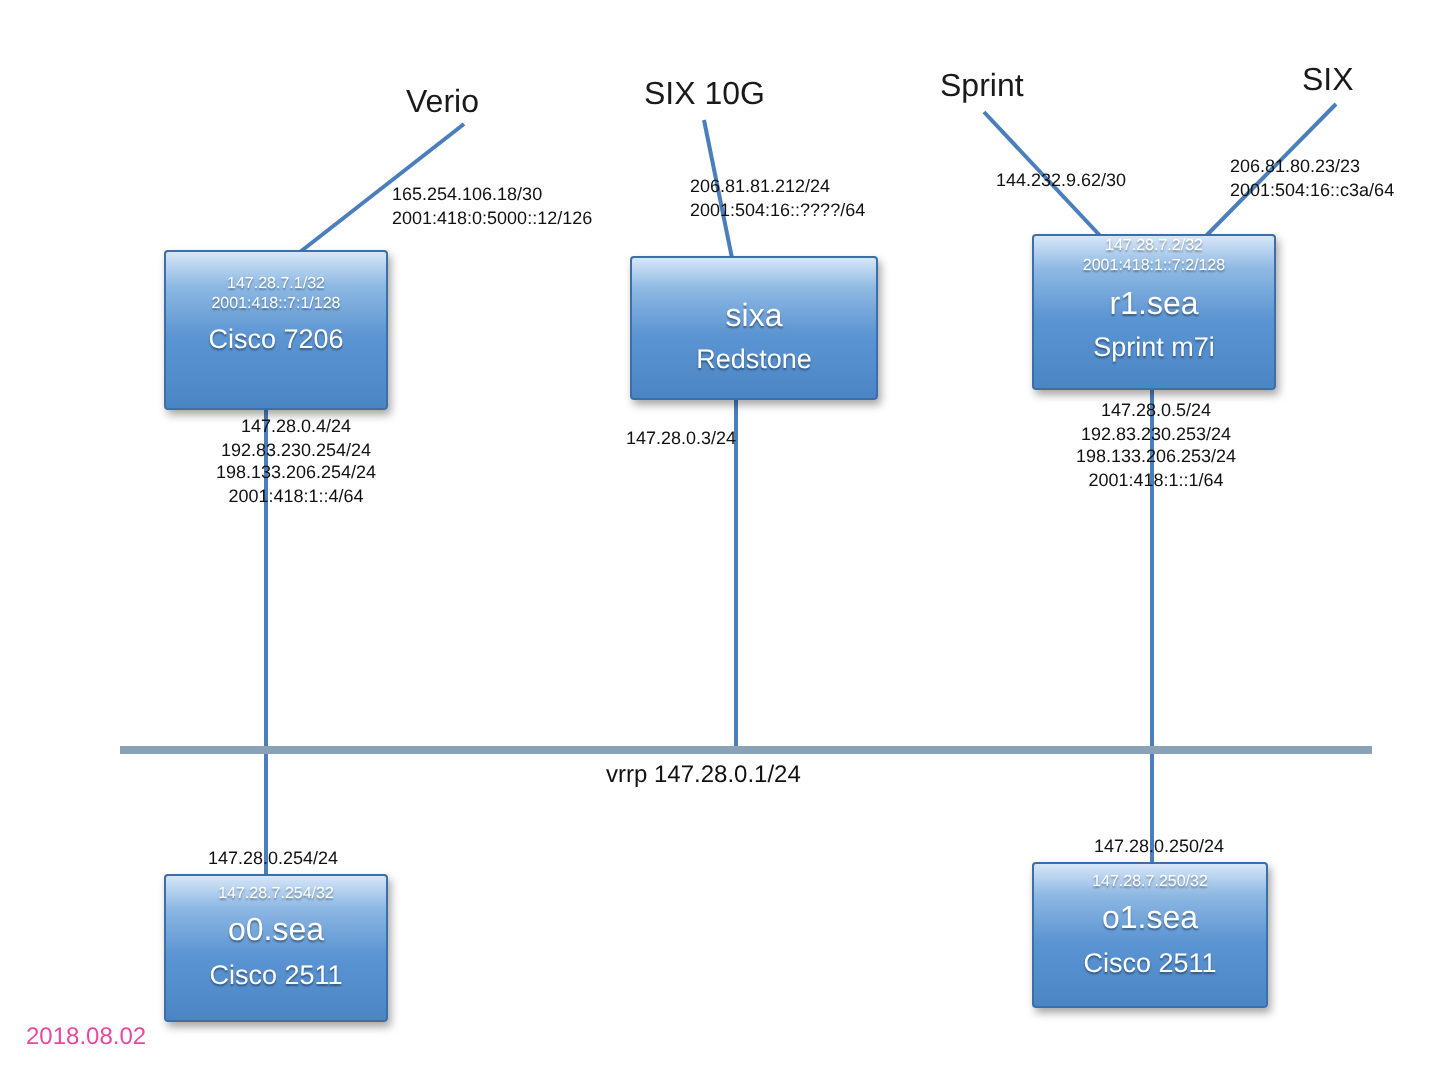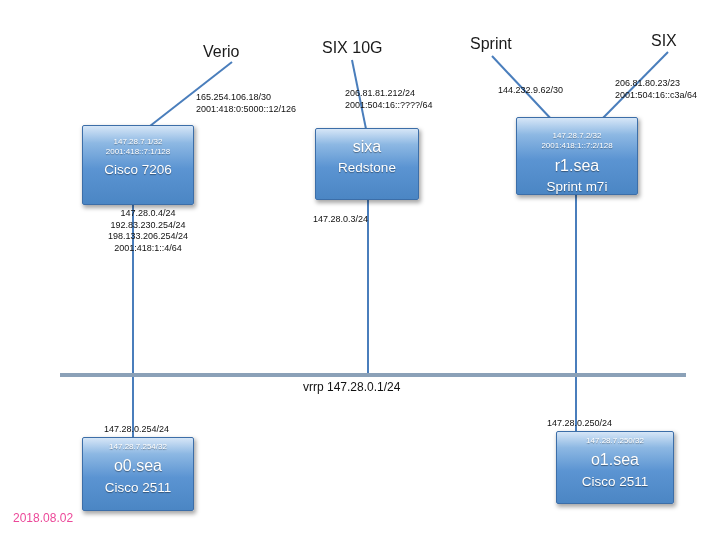--- a/index.html
+++ b/index.html
@@ -59,55 +59,61 @@
     <div>206.81.80.23/23</div>
     <div>2001:504:16::c3a/64</div>
   </div>
 
   <div class="node" style="left:82px;top:125px;width:112px;height:80px;padding-top:11px;">
     <div class="loop">147.28.7.1/32</div>
     <div class="loop">2001:418::7:1/128</div>
     <div class="model">Cisco 7206</div>
   </div>
 
-  <div class="node" style="left:315px;top:128px;width:104px;height:72px;padding-top:4px;">
+  <div class="node" style="left:315px;top:128px;width:124px;height:72px;padding-top:16px;">
     <div class="name">sixa</div>
     <div class="model">Redstone</div>
   </div>
 
-  <div class="node" style="left:516px;top:117px;width:122px;height:78px;padding-top:13px;">
+  <div class="node" style="left:516px;top:117px;width:122px;height:78px;padding-top:0;">
     <div class="loop">147.28.7.2/32</div>
     <div class="loop">2001:418:1::7:2/128</div>
     <div class="name">r1.sea</div>
     <div class="model">Sprint m7i</div>
   </div>
 
   <div class="node" style="left:82px;top:437px;width:112px;height:74px;padding-top:4px;">
     <div class="loop">147.28.7.254/32</div>
     <div class="name">o0.sea</div>
     <div class="model">Cisco 2511</div>
   </div>
 
-  <div class="node" style="left:516px;top:431px;width:118px;height:73px;padding-top:4px;margin-left:40px;">
+  <div class="node" style="left:516px;top:431px;width:118px;height:73px;padding-top:4px;">
     <div class="loop">147.28.7.250/32</div>
     <div class="name">o1.sea</div>
     <div class="model">Cisco 2511</div>
   </div>
 
   <div class="ip-note center" style="left:88px;top:208px;width:120px;">
     <div>147.28.0.4/24</div>
     <div>192.83.230.254/24</div>
     <div>198.133.206.254/24</div>
     <div>2001:418:1::4/64</div>
   </div>
 
   <div class="ip-note" style="left:313px;top:214px;">
     <div>147.28.0.3/24</div>
   </div>
 
+  <div class="ip-note center" style="left:518px;top:200px;width:120px;">
+    <div>147.28.0.5/24</div>
+    <div>192.83.230.253/24</div>
+    <div>198.133.206.253/24</div>
+    <div>2001:418:1::1/64</div>
+  </div>
 
   <div class="ip-note" style="left:104px;top:424px;">147.28.0.254/24</div>
   <div class="ip-note" style="left:547px;top:418px;">147.28.0.250/24</div>
 
   <div class="bus-label" style="left:303px;top:380px;">vrrp 147.28.0.1/24</div>
 
   <div class="date-label" style="left:13px;top:511px;">2018.08.02</div>
 
 </div>
 

